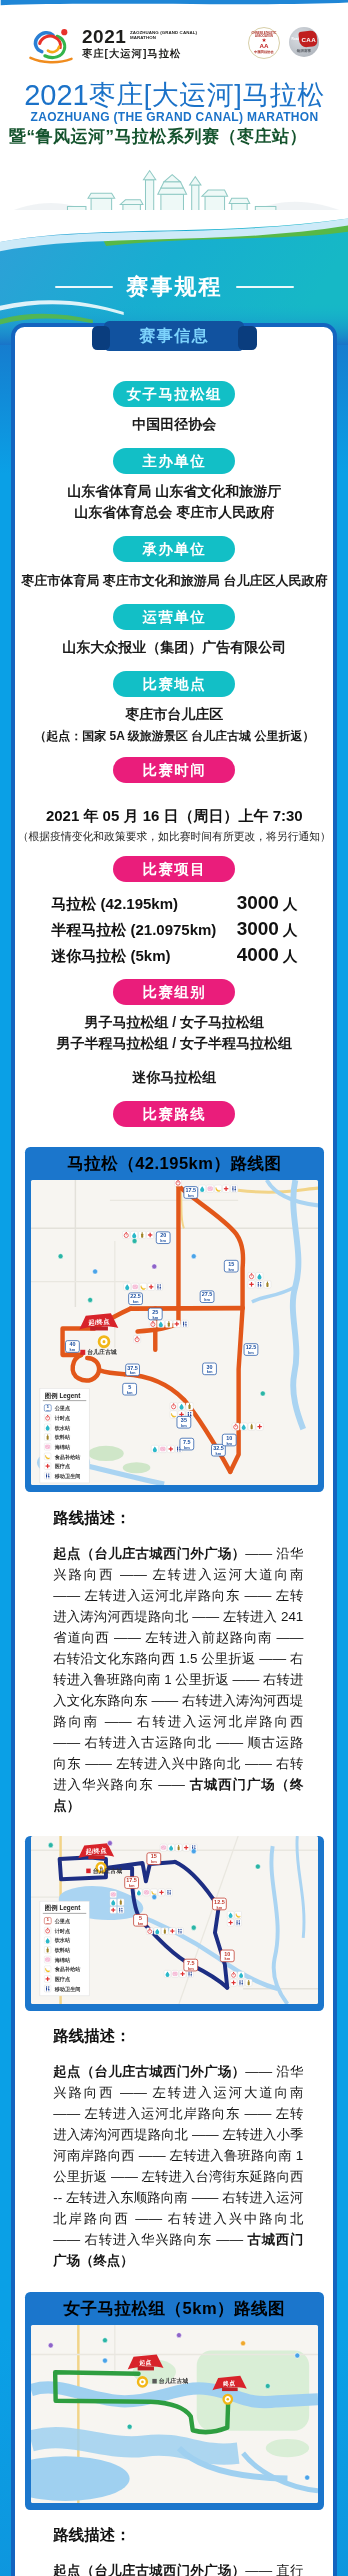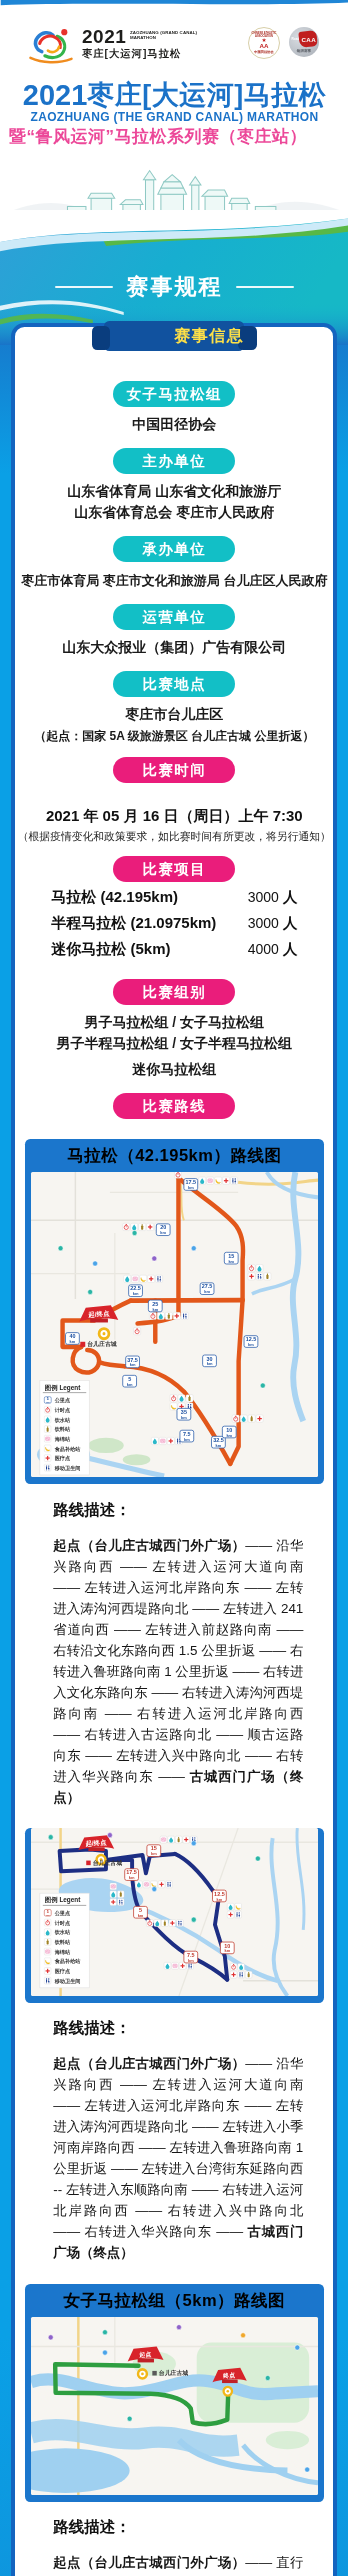--- a/index.html
+++ b/index.html
@@ -19,53 +19,53 @@
   #badge1{left:222px;background:#fff;border:1px solid #d8cfa8;color:#a9281e;text-align:center}
   #badge1 .b1t{font-size:2.6px;font-weight:700;margin-top:3.6px;color:#a9281e}
   #badge1 .b1s{color:#c01f1f;font-size:5.7px;line-height:5.2px}
   #badge1 .b1m{font-size:6.2px;font-weight:900;color:#c01f1f;line-height:6.2px}
   #badge1 .b1b{font-size:3.3px;font-weight:700;margin-top:1px;color:#a9281e}
   #badge2{left:263px;background:radial-gradient(circle at 35% 35%,#d9dde2,#a7adb5);text-align:center;overflow:hidden}
   #badge2 .b2side{position:absolute;left:2.6px;top:11.3px;font-size:3.1px;color:#fff;font-weight:700;text-align:left;line-height:3.6px}
   #badge2 .b2red{position:absolute;right:2.1px;top:4.1px;width:17.5px;height:15.5px;background:#c01f1f;border-radius:3.1px 6.2px 5.2px 7.2px;transform:rotate(-6deg)}
   #badge2 .b2main{position:absolute;right:3.1px;top:8.8px;font-size:6.2px;font-weight:900;color:#fff;letter-spacing:0.3px}
   #badge2 .b2b{position:absolute;left:0;right:0;bottom:3.6px;font-size:3.6px;font-weight:700;color:#5a5f66}
-  #main-title{left:0;top:77px;width:349px;text-align:center;color:#1b72c8;font-weight:700;letter-spacing:0.5px}
+  #main-title{left:0;top:77px;width:349px;text-align:center;color:#1b72c8;font-weight:400;letter-spacing:0.5px}
   #main-title .yr{font-size:29px;vertical-align:-1px;letter-spacing:0}
   #main-title .cn{font-size:27px}
   #title-en{left:0;top:110px;width:349px;text-align:center;color:#1b72c8;font-size:12px;font-weight:700;letter-spacing:0.3px}
-  #title-sub{left:0;top:125px;width:316px;text-align:center;color:#ec4899;font-size:17px;font-weight:900;letter-spacing:0.5px}
+  #title-sub{left:0;top:125px;width:316px;text-align:center;color:#14532d;font-size:17px;font-weight:900;letter-spacing:0.5px}
   #skyline{left:0;top:149px;width:349px;height:77px}
   
   #bgblue{left:0;top:309px;width:349px;height:2302px;background:linear-gradient(180deg,#1973c8 0,#0aa0e6 165px,#0aa0e6 88%,#0e95dd 100%)}
   #band{left:0;top:210px;width:349px;height:135px}
   #banner-title{left:0;top:272px;width:349px;display:flex;align-items:center;justify-content:center;color:#fff;z-index:2}
   #banner-title .bar{width:58px;height:2.1px;background:rgba(255,255,255,.92);border-radius:1px}
   #banner-title .t{margin:0 13.4px;font-size:22px;font-weight:900;letter-spacing:2.1px}
   
   #card{position:absolute;left:11.3px;top:323px;width:326px;box-sizing:border-box;border:4.6px solid #1464bf;border-radius:13.4px;background:#fff;z-index:3;padding:0 0 6.2px 0}
-  #tab{position:absolute;left:50%;top:-6.2px;transform:translateX(-50%);width:140px;height:30px;background:#11529f;border-radius:5.2px;color:#fde047;text-align:right;line-height:30px;font-size:16px;font-weight:900;letter-spacing:1.5px;z-index:2}
+  #tab{position:absolute;left:50%;top:-6.2px;transform:translateX(-50%);width:140px;height:30px;background:#11529f;border-radius:5.2px;color:#7dd3fc;text-align:center;line-height:30px;font-size:16px;font-weight:900;letter-spacing:1.5px;z-index:2}
   #tab .ear{position:absolute;top:5.2px;width:18.5px;height:24px;background:#0a3d7e;border-radius:5.2px;z-index:-1}
   #tab .earl{left:-12.4px}#tab .earr{right:-12.4px}
   #card-content{padding-top:36px}
   .pill{display:block;margin:12.4px auto 0;width:122px;height:26px;line-height:26px;border-radius:13px;color:#fff;font-size:14.4px;font-weight:800;text-align:center;letter-spacing:1.5px}
   .pill.teal{background:#12bfc6}
   .pill.pink{background:#ea1d7b}
   .line{margin-top:7.2px;text-align:center;font-size:14px;font-weight:600;color:#1a1a1a;line-height:21.6px}
   .line.sm{font-size:13px}
   .note{margin-top:1px;text-align:center;font-size:12px;font-weight:600;color:#1a1a1a;line-height:18.5px}
   .note .b{font-weight:900}
   .time-main{margin-top:24px;text-align:center;font-size:15px;font-weight:800;color:#111}
   .time-note{margin-top:3.1px;text-align:center;font-size:10.8px;font-weight:500;color:#222}
   #events{width:246px;margin:6.2px auto 0}
-  .ev{display:flex;justify-content:space-between;align-items:flex-start;height:26px}
+  .ev{display:flex;justify-content:space-between;align-items:flex-end;height:26px}
   .ev .n{font-size:15px;font-weight:700;color:#111}
   .ev .n .km{font-weight:900}
   .ev .cwrap{font-size:14.4px;font-weight:600;color:#111}
-  .ev .c{font-size:14px;font-weight:400}
+  .ev .c{font-size:19px;font-weight:700}
   .panel{margin:20.6px 9.3px 0;background:#1b76cc;border-radius:5.2px;padding:0 6.2px 6.7px}
   .panel h2{margin:0;height:33px;line-height:33px;color:#000000;text-align:center;font-size:16.5px;font-weight:900;letter-spacing:0.5px}
   .panel svg{display:block;width:100%;background:#f7f5f1;border-radius:1.5px}
   .desc{margin:15.5px 30px 0 38px}
   .desc-label{font-size:15.5px;font-weight:900;color:#111}
   .desc-text{margin-top:14px;font-size:13.4px;line-height:21px;color:#161616;font-weight:500;text-align:justify}
   .desc-text .b{font-weight:900}
   
   text{font-family:"Liberation Sans","DejaVu Sans",sans-serif}
   .km-n{font-size:11px;font-weight:800;fill:#1b4fa0;text-anchor:middle}
@@ -276,21 +276,21 @@
         </div>
         <div class="ev">
           <span class="n"><span>迷你马拉松 </span><span class="km">(5km)</span></span>
           <span class="cwrap"><span class="c">4000</span><span> 人</span></span>
         </div>
       </div>
 
       <div class="pill pink">比赛组别</div>
       <div class="line">男子马拉松组 / 女子马拉松组</div>
       <div class="line" style="margin-top:0">男子半程马拉松组 / 女子半程马拉松组</div>
-      <div class="line" style="margin-top:4px">迷你马拉松组</div>
+      <div class="line" style="margin-top:12px">迷你马拉松组</div>
 
       <div class="pill pink">比赛路线</div>
 
       <div class="panel">
         <h2>马拉松（42.195km）路线图</h2>
         <svg viewBox="0 0 582 600" height="305" preserveAspectRatio="none">
 
           <g>
             <path d="M0,95 H582" stroke="#e3e1da" stroke-width="3"></path>
             <path d="M90,0 V250" stroke="#e3e1da" stroke-width="3"></path>

